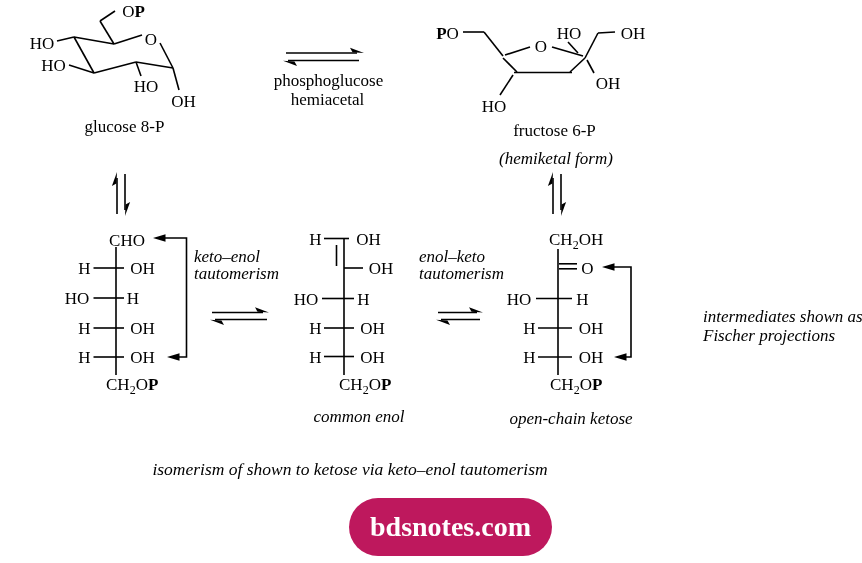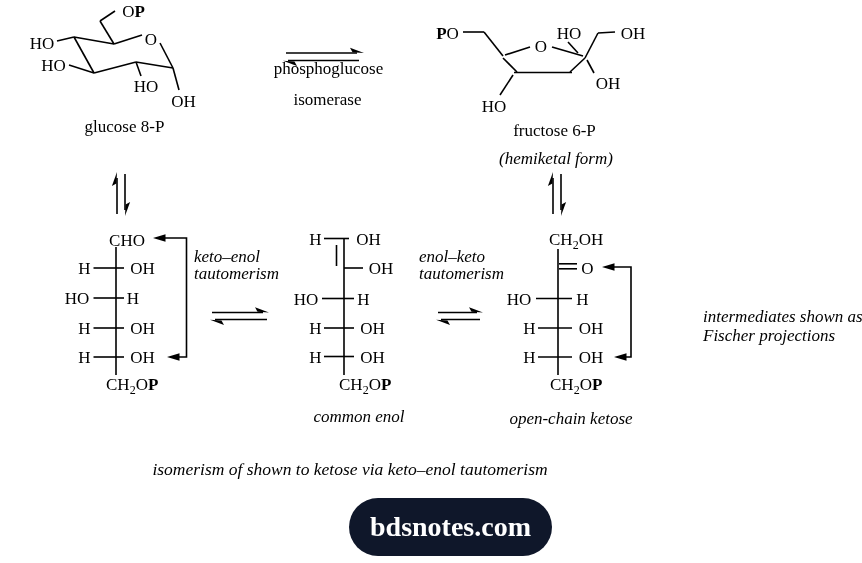--- a/index.html
+++ b/index.html
@@ -13,21 +13,21 @@
   .t {
     position:absolute; z-index:2; font-size:17px; line-height:1;
     white-space:nowrap; transform:translate(-50%,-50%);
   }
   .la { transform:translate(0,-50%); }
   .it { font-style:italic; }
   .b  { font-weight:bold; }
   .sub { font-size:12px; vertical-align:-4px; }
   .logo {
     position:absolute; z-index:3; left:328px; top:498px; width:203px; height:58px;
-    background:#0f172a; border-radius:29px; display:flex; align-items:center;
+    background:#be185d; border-radius:29px; display:flex; align-items:center;
     justify-content:center; color:#ffffff; font-size:28px; font-weight:bold;
     font-family:"Liberation Serif", serif;
   }
 </style>
 </head>
 <body>
 
 <div class="canvas">
 
   <svg class="overlay" viewBox="0 0 862 563">
@@ -138,22 +138,22 @@
   </svg>
 
   <div class="t" style="left:112.5px;top:10.5px"><span>O</span><span class="b">P</span></div>
   <div class="t" style="left:21px;top:42.5px">HO</div>
   <div class="t" style="left:130px;top:38.5px">O</div>
   <div class="t" style="left:32.5px;top:64.5px">HO</div>
   <div class="t" style="left:125px;top:85.5px">HO</div>
   <div class="t" style="left:162.5px;top:100.5px">OH</div>
   <div class="t" style="left:103.5px;top:125.5px">glucose 8-P</div>
 
-  <div class="t" style="left:307.5px;top:68px">phosphoglucose</div>
-  <div class="t" style="left:306.5px;top:98.5px">isomerase</div>
+  <div class="t" style="left:307.5px;top:80px">phosphoglucose</div>
+  <div class="t" style="left:306.5px;top:98.5px">hemiacetal</div>
 
   <div class="t" style="left:426.5px;top:32.5px"><span class="b">P</span><span>O</span></div>
   <div class="t" style="left:520px;top:45.5px">O</div>
   <div class="t" style="left:548px;top:32.5px">HO</div>
   <div class="t" style="left:612px;top:32.5px">OH</div>
   <div class="t" style="left:587px;top:82.5px">OH</div>
   <div class="t" style="left:473px;top:105.5px">HO</div>
   <div class="t" style="left:533.5px;top:129.5px">fructose 6-P</div>
   <div class="t it" style="left:535px;top:158px">(hemiketal form)</div>
 

